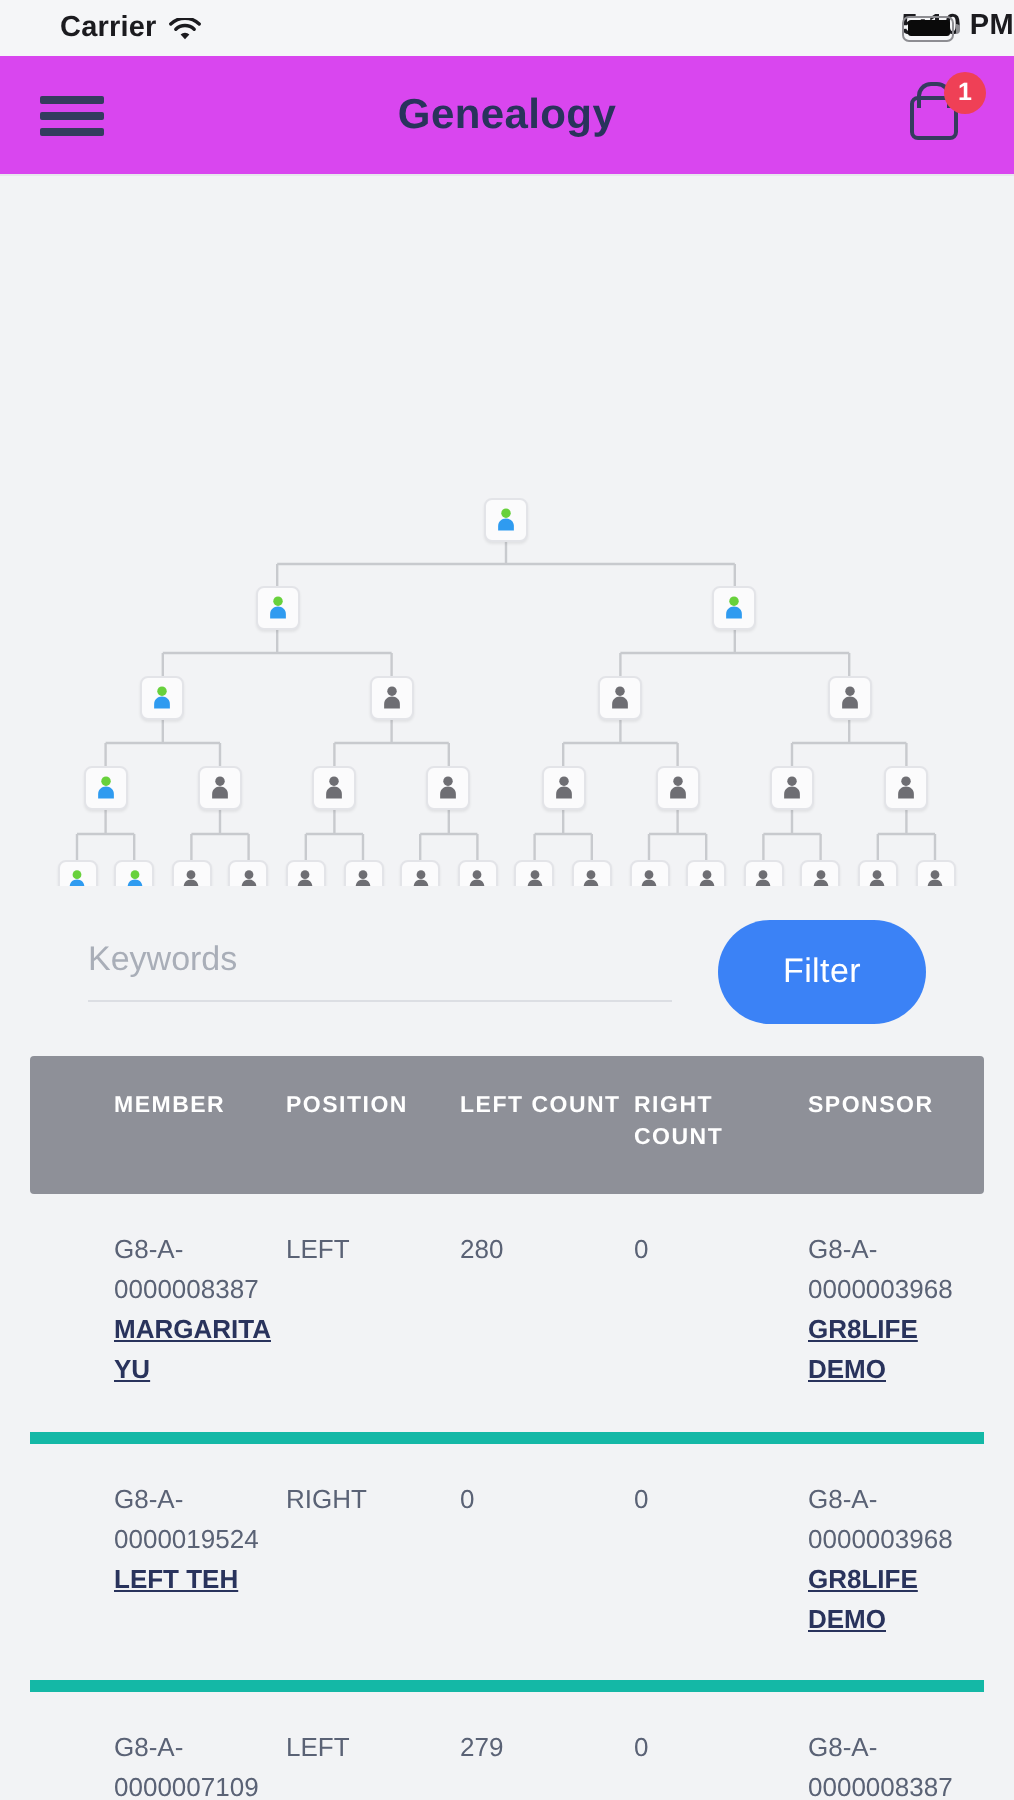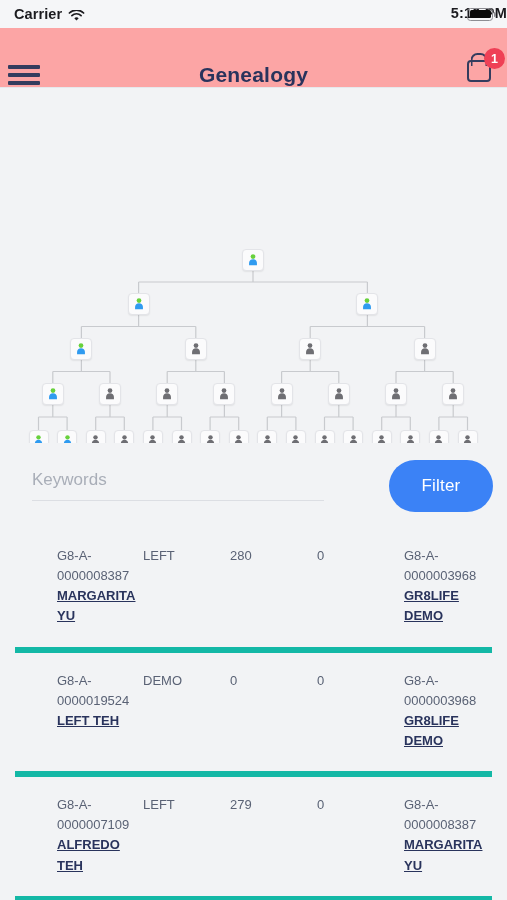--- a/index.html
+++ b/index.html
@@ -8,38 +8,38 @@
     font-family: "Liberation Sans", sans-serif;
     background: #f2f3f5;
     overflow: hidden;
   }
   #app { position: relative; width: 507px; height: 900px; background: #f2f3f5; }
 
   
   .statusbar {
     height: 28px; background: #f5f6f8;
     display: flex; align-items: center; justify-content: space-between;
-    padding: 0 14px;
+    padding: 0 30px;
   }
   .sb-left { display: flex; align-items: center; gap: 6px; }
   .sb-carrier { font-size: 14.5px; font-weight: 600; color: #1b1b1f; letter-spacing: .1px; }
   .sb-time { font-size: 14.5px; font-weight: 700; color: #1b1b1f; letter-spacing: .2px;
              position: absolute; left: 0; right: 0; text-align: right; top: 5px; }
   .wifi { width: 17px; height: 12px; position: relative; }
   .battery { width: 26px; height: 13px; border: 1.6px solid #8d8d92; border-radius: 3.5px;
              position: relative; padding: 1.5px; }
   .battery::after { content: ""; position: absolute; right: -4px; top: 3.5px;
                     width: 2.5px; height: 5px; background: #8d8d92; border-radius: 0 2px 2px 0; }
   .battery i { display: block; width: 100%; height: 100%; background: #0a0a0a; border-radius: 1.5px; }
 
   
   .navbar {
-    height: 60px; background: #fca5a5;
-    display: flex; align-items: flex-end; justify-content: space-between;
-    padding: 0 8px; border-bottom: 1px solid #e6e8ec;
+    height: 60px; background: #d946ef;
+    display: flex; align-items: center; justify-content: space-between;
+    padding: 0 20px; border-bottom: 1px solid #e6e8ec;
     position: relative;
   }
   .hamburger { width: 32px; height: 24px; display: flex; flex-direction: column;
                justify-content: space-between; cursor: pointer; padding: 2px 0; }
   .hamburger span { display: block; height: 4px; background: #343c5e; border-radius: 1px; }
   .nav-title { position: absolute; left: 0; right: 0; text-align: center;
                font-size: 21px; font-weight: 700; color: #29335c; letter-spacing: .2px; }
   .cart-wrap { position: relative; width: 34px; height: 34px; }
   .bag { position: absolute; left: 2px; top: 7px; width: 24px; height: 22px;
          border: 2.2px solid #343c5e; border-radius: 4px; }
@@ -55,21 +55,21 @@
   .tree-panel { position: relative; height: 355px; background: #f2f3f5; overflow: hidden; }
   .tree-svg { position: absolute; left: 0; top: 0; }
   .node {
     position: absolute; background: #fbfbfc; border: 1px solid #e3e4e8;
     border-radius: 4px; box-shadow: 0 1px 1.5px rgba(0,0,0,.07);
     display: flex; align-items: center; justify-content: center;
   }
   .node svg { display: block; }
 
   
-  .filter-row { display: flex; align-items: center; padding: 0 14px; gap: 16px; height: 85px; margin-left: 18px; }
+  .filter-row { display: flex; align-items: center; padding: 0 44px; gap: 16px; height: 85px; }
   .kw-field { flex: 1; max-width: 292px; border-bottom: 1px solid #dcdee3; padding-bottom: 10px; }
   .kw-field input {
     width: 100%; border: none; outline: none; background: transparent;
     font-family: "Liberation Sans", sans-serif; font-size: 17px; color: #3a4357;
   }
   .kw-field input::placeholder { color: #a9aeb8; }
   .filter-btn {
     margin-left: auto; background: #3b82f6; color: #fff; border: none;
     border-radius: 26px; width: 104px; height: 52px;
     font-family: "Liberation Sans", sans-serif; font-size: 17px; font-weight: 500;
@@ -412,40 +412,47 @@
   </div>
 
   <div class="filter-row">
     <div class="kw-field">
       <input type="text" placeholder="Keywords" style="">
     </div>
     <button class="filter-btn">Filter</button>
   </div>
 
   <div class="table">
+    <div class="thead">
+      <div class="th c1">MEMBER</div>
+      <div class="th c2">POSITION</div>
+      <div class="th c3">LEFT COUNT</div>
+      <div class="th c4">RIGHT COUNT</div>
+      <div class="th c5">SPONSOR</div>
+    </div>
     <div id="tbody">
         <div class="trow">
           <div class="cell c1">
             <span class="code">G8-A-0000008387</span>
             <span class="name">MARGARITA YU</span>
           </div>
           <div class="cell c2">LEFT</div>
           <div class="cell c3">280</div>
           <div class="cell c4">0</div>
           <div class="cell c5">
             <span class="code">G8-A-0000003968</span>
             <span class="name">GR8LIFE DEMO</span>
           </div>
         </div>
         <div class="trow">
           <div class="cell c1">
             <span class="code">G8-A-0000019524</span>
             <span class="name">LEFT TEH</span>
           </div>
-          <div class="cell c2">DEMO</div>
+          <div class="cell c2">RIGHT</div>
           <div class="cell c3">0</div>
           <div class="cell c4">0</div>
           <div class="cell c5">
             <span class="code">G8-A-0000003968</span>
             <span class="name">GR8LIFE DEMO</span>
           </div>
         </div>
         <div class="trow">
           <div class="cell c1">
             <span class="code">G8-A-0000007109</span>

